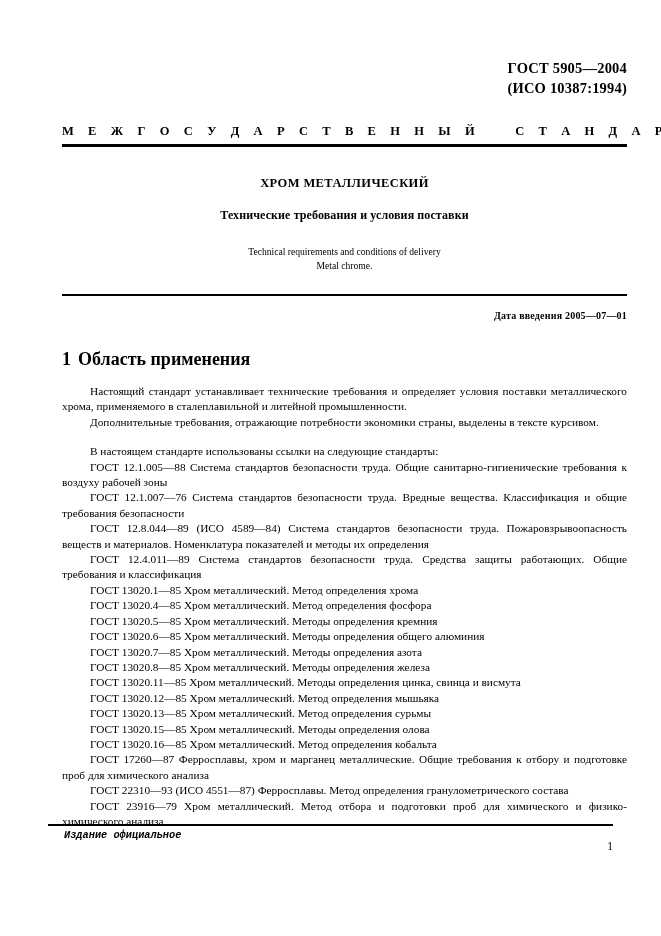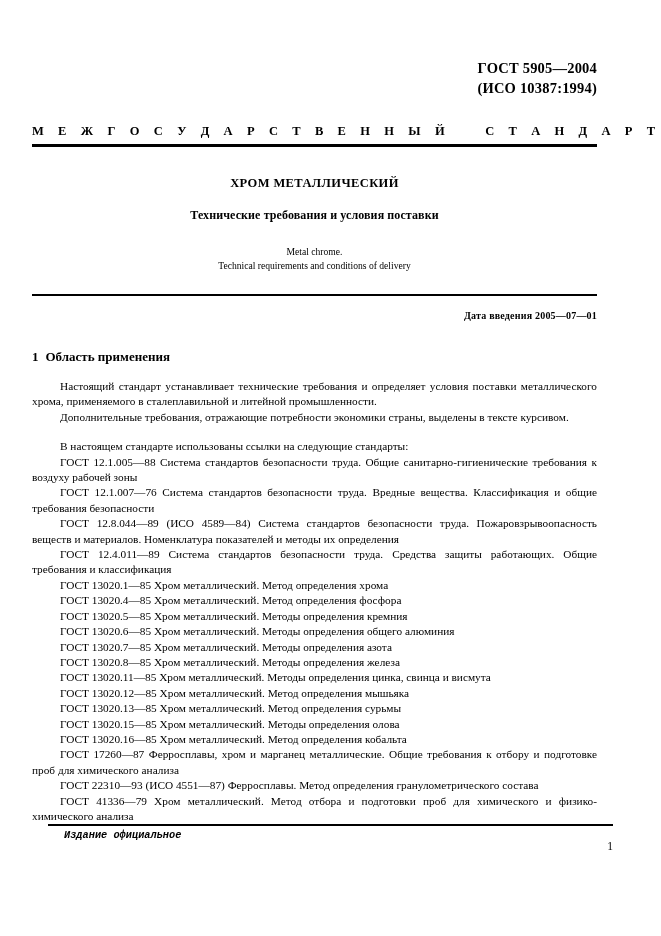--- a/index.html
+++ b/index.html
@@ -13,21 +13,21 @@
   }
   .page {
     position: relative;
     width: 661px;
     height: 936px;
     background: #ffffff;
     overflow: hidden;
   }
   .content {
     position: absolute;
-    left: 32px;
+    left: 62px;
     top: 0;
     width: 565px;
     height: 936px;
   }
 
   
   .doc-code {
     text-align: right;
     font-weight: bold;
     font-size: 14.5px;
@@ -90,21 +90,21 @@
     text-align: right;
     font-weight: bold;
     font-size: 10px;
     margin-top: 14px;
     letter-spacing: 0.2px;
   }
 
   
   .section-heading {
     font-weight: bold;
-    font-size: 13px;
+    font-size: 18px;
     margin-top: 28px;
     margin-bottom: 0;
   }
   .section-heading .num {
     margin-right: 7px;
   }
 
   p.para {
     font-size: 11.3px;
     line-height: 15.4px;
@@ -172,22 +172,22 @@
 
     <div class="interstate-bar">
       <div class="interstate-title">М Е Ж Г О С У Д А Р С Т В Е Н Н Ы Й    С Т А Н Д А Р Т</div>
       <div class="rule-thick"></div>
     </div>
 
     <div class="title-block">
       <div class="title-main">ХРОМ МЕТАЛЛИЧЕСКИЙ</div>
       <div class="title-sub">Технические требования и условия поставки</div>
       <div class="title-en">
+        <span>Technical requirements and conditions of delivery</span>
         <span>Metal chrome.</span>
-        <span>Technical requirements and conditions of delivery</span>
       </div>
     </div>
 
     <div class="rule-thick-2 rule-after-title"></div>
 
     <div class="intro-date">Дата введения 2005—07—01</div>
 
     <div class="section-heading">
       <span class="num">1</span><span>Область применения</span>
     </div>
@@ -207,21 +207,21 @@
       <li class="nojustify">ГОСТ 13020.6—85  Хром металлический. Методы определения общего алюминия</li>
       <li class="nojustify">ГОСТ 13020.7—85  Хром металлический. Методы определения азота</li>
       <li class="nojustify">ГОСТ 13020.8—85  Хром металлический. Методы определения железа</li>
       <li class="nojustify">ГОСТ 13020.11—85  Хром металлический. Методы определения цинка, свинца и висмута</li>
       <li class="nojustify">ГОСТ 13020.12—85  Хром металлический. Метод определения мышьяка</li>
       <li class="nojustify">ГОСТ 13020.13—85  Хром металлический. Метод определения сурьмы</li>
       <li class="nojustify">ГОСТ 13020.15—85  Хром металлический. Методы определения олова</li>
       <li class="nojustify">ГОСТ 13020.16—85  Хром металлический. Метод определения кобальта</li>
       <li>ГОСТ 17260—87  Ферросплавы, хром и марганец металлические. Общие требования к отбору и подготовке проб для химического анализа</li>
       <li>ГОСТ 22310—93 (ИСО 4551—87)  Ферросплавы. Метод определения гранулометрического состава</li>
-      <li>ГОСТ 41336—79  Хром металлический. Метод отбора и подготовки проб для химического и физико-химического анализа</li>
+      <li>ГОСТ 23916—79  Хром металлический. Метод отбора и подготовки проб для химического и физико-химического анализа</li>
     </ul>
 
   </div>
 
   <div class="footer-rule"></div>
   <div class="footer-note">Издание официальное</div>
   <div class="page-number">1</div>
 </div>
 
 </body></html>

